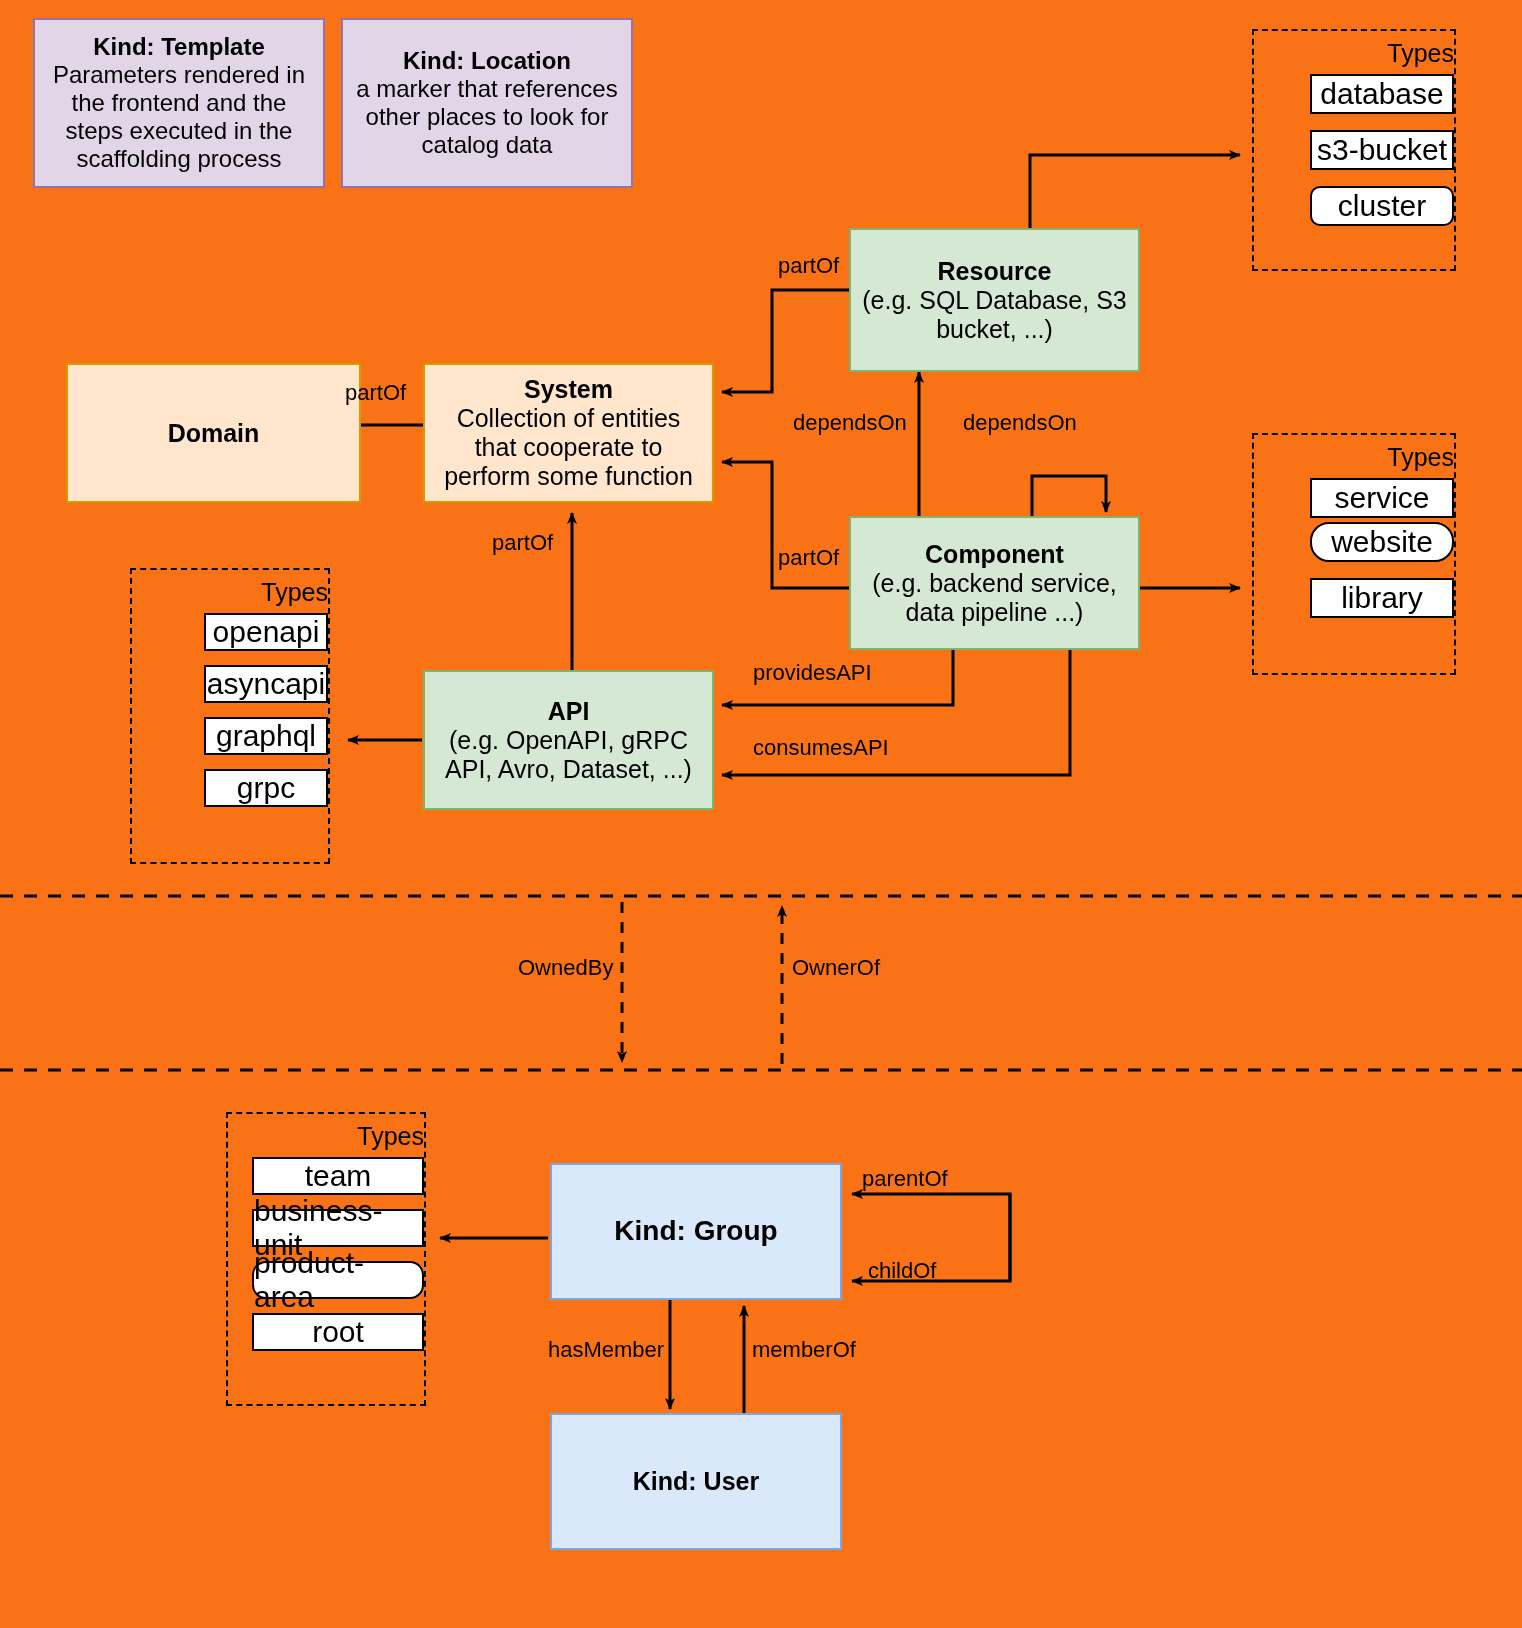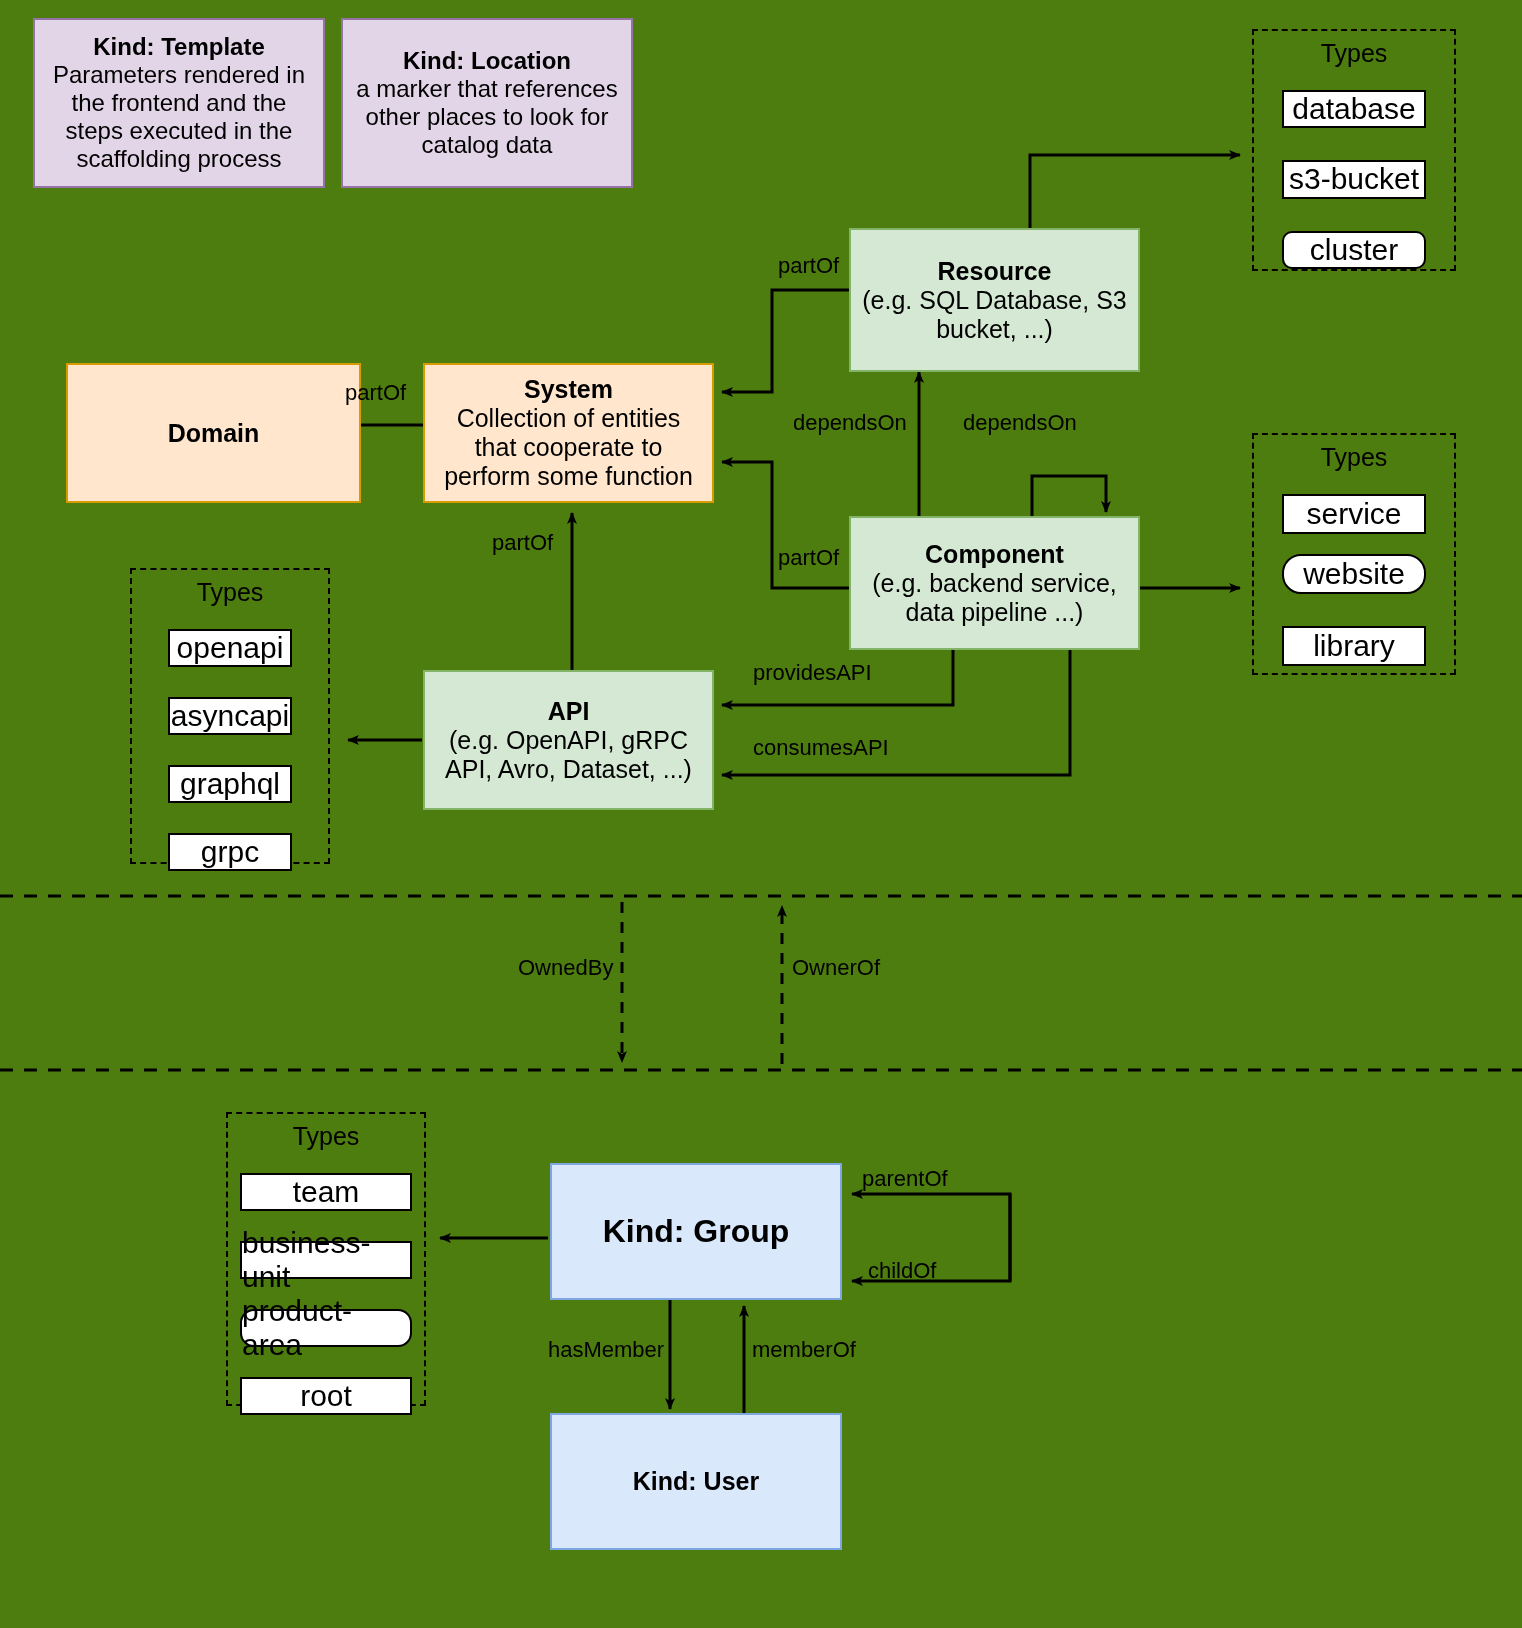--- a/index.html
+++ b/index.html
@@ -1,26 +1,26 @@
 <!DOCTYPE html>
 <html><head>
 <meta charset="utf-8">
 <style>
   html,body{margin:0;padding:0;background:#ffffff;}
   body{font-family:"Liberation Sans",sans-serif;color:#000000;}
-  #canvas{position:relative;width:1522px;height:1628px;overflow:hidden;background:#4d7c0f;}
+  #canvas{position:relative;width:1522px;height:1628px;overflow:hidden;background:#f97316;}
   .node{position:absolute;box-sizing:border-box;display:flex;flex-direction:column;
         align-items:center;justify-content:center;text-align:center;line-height:1.16;}
   .node .ttl{font-weight:bold;}
   .purple{background:#e1d5e7;border:2px solid #9673a6;}
   .orange{background:#ffe6cc;border:2px solid #d79b00;}
   .green {background:#d5e8d4;border:2px solid #82b366;}
   .blue  {background:#dae8fc;border:2px solid #7ea6e0;}
   .typesbox{position:absolute;box-sizing:border-box;border:2px dashed #000000;
-            background:transparent;display:flex;flex-direction:column;align-items:center;gap:16px;}
+            background:transparent;display:flex;flex-direction:column;align-items:flex-end;}
   .typesbox .tlabel{font-size:25px;margin-top:8px;margin-bottom:6px;}
   .chip{box-sizing:border-box;border:2px solid #000000;background:#ffffff;
         display:flex;align-items:center;justify-content:center;font-size:30px;}
   .edgelabel{position:absolute;font-size:22px;white-space:nowrap;background:transparent;}
   svg.wires{position:absolute;left:0;top:0;width:1522px;height:1628px;pointer-events:none;}
   .ln{stroke:#000000;stroke-width:3;fill:none;}
   .dln{stroke:#000000;stroke-width:3;fill:none;stroke-dasharray:11 9;}
   .sep{stroke:#000000;stroke-width:3;fill:none;stroke-dasharray:13 11;}
 </style>
 </head>
@@ -131,21 +131,21 @@
   </div>
 
   <div class="typesbox" style="left:226px;top:1112px;width:200px;height:294px;">
     <div class="tlabel">Types</div>
     <div class="chip" style="width:172px;height:38px;margin-bottom:14px;">team</div>
     <div class="chip" style="width:172px;height:38px;margin-bottom:14px;">business-unit</div>
     <div class="chip" style="width:172px;height:38px;margin-bottom:14px;border-radius:14px;">product-area</div>
     <div class="chip" style="width:172px;height:38px;">root</div>
   </div>
 
-  <div class="node blue" style="left:550px;top:1163px;width:292px;height:137px;font-size:32px;">
+  <div class="node blue" style="left:550px;top:1163px;width:292px;height:137px;font-size:28px;">
     <div class="ttl">Kind: Group</div>
   </div>
 
   <div class="node blue" style="left:550px;top:1413px;width:292px;height:137px;font-size:25px;">
     <div class="ttl">Kind: User</div>
   </div>
 
   <div class="edgelabel" style="left:778px;top:253px;">partOf</div>
   <div class="edgelabel" style="left:345px;top:380px;">partOf</div>
   <div class="edgelabel" style="left:793px;top:410px;">dependsOn</div>

